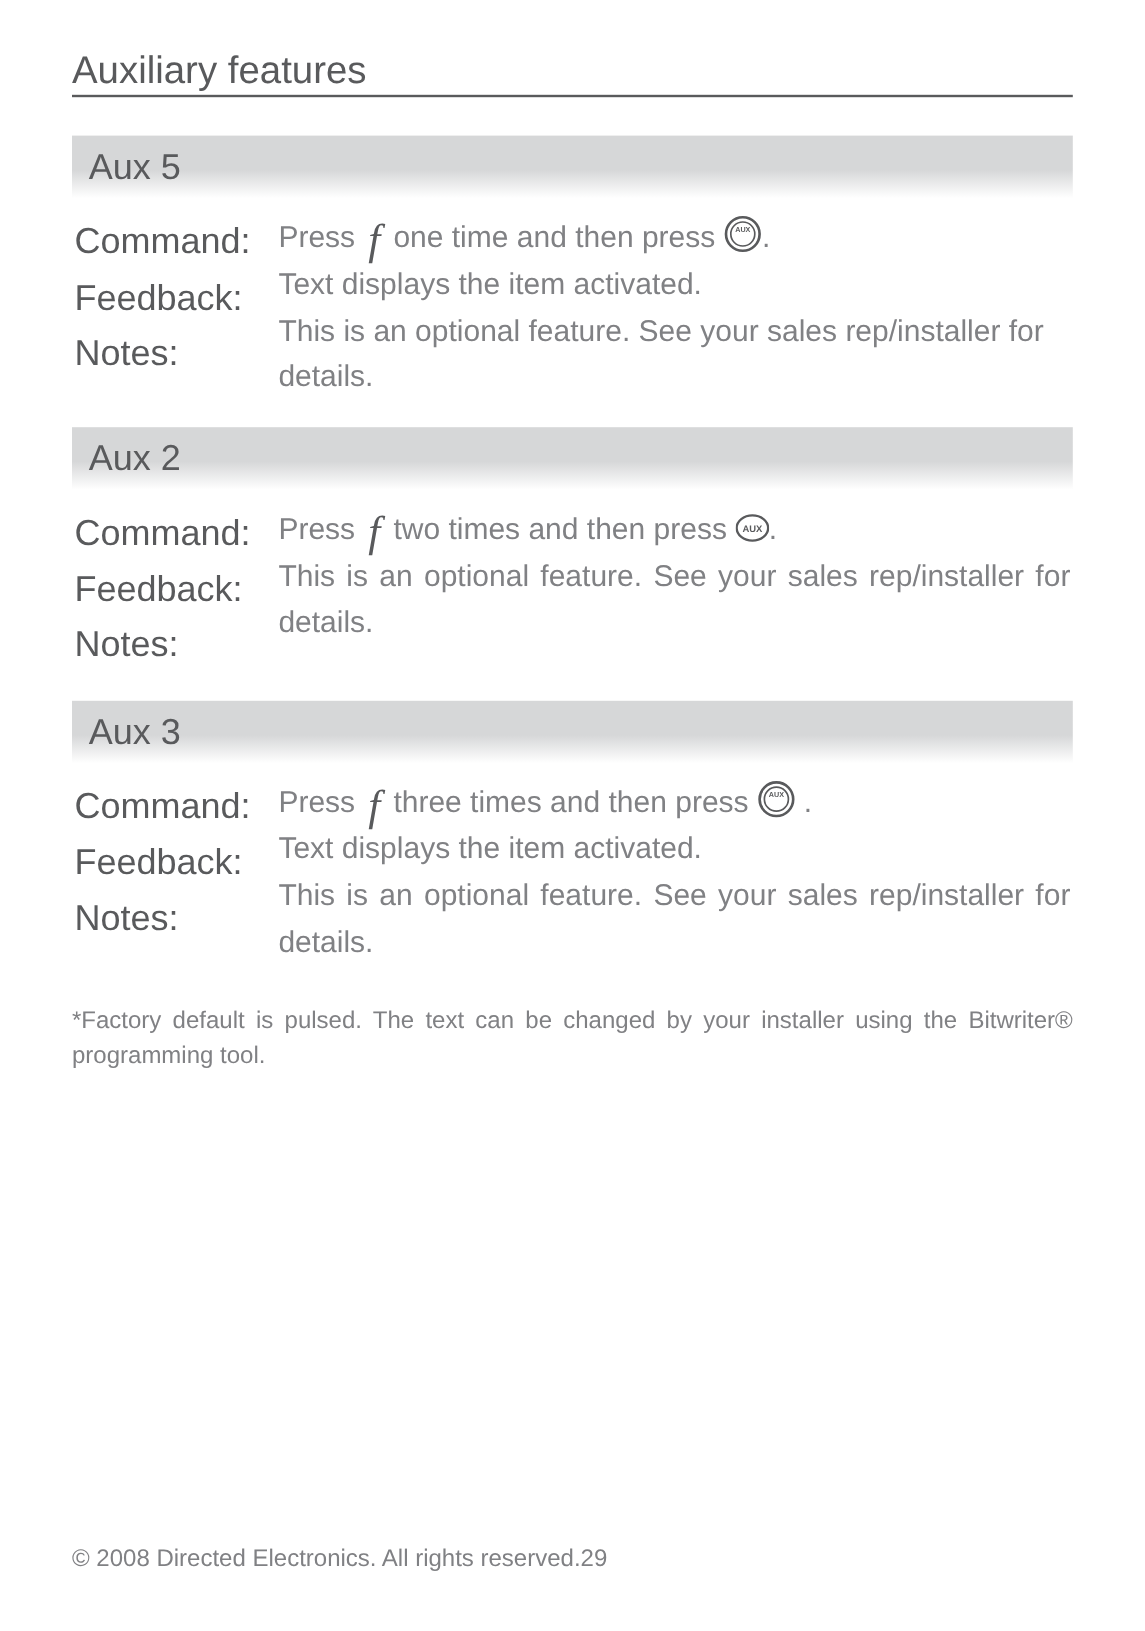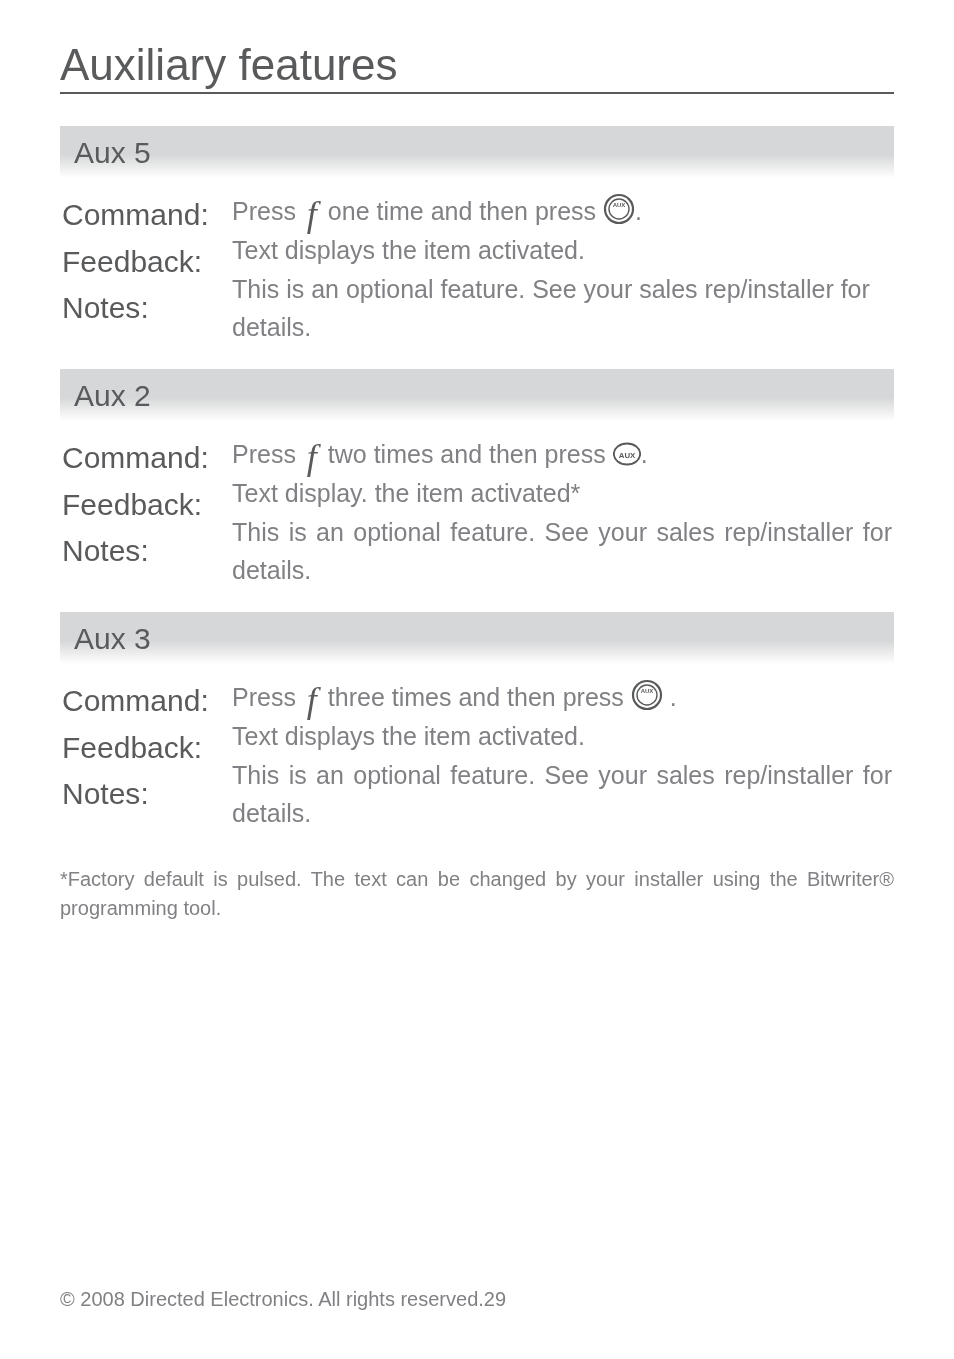--- a/index.html
+++ b/index.html
@@ -6,21 +6,21 @@
   html, body { width: 954px; height: 1359px; }
   body {
     font-family: "Futura", "Century Gothic", "Helvetica Neue", Arial, sans-serif;
     font-weight: 300;
     color: #595a5c;
     background: #fff;
     padding: 40px 60px 50px 60px;
     position: relative;
   }
   .page-title {
-    font-size: 44px;
+    font-size: 32px;
     font-weight: 300;
     color: #595a5c;
     border-bottom: 2px solid #595a5c;
     padding-bottom: 2px;
     margin-bottom: 24px;
     display: inline-block;
     width: 100%;
   }
   .section-heading {
     font-size: 30px;
@@ -128,21 +128,20 @@
     <span class="lbl lbl-strong">Feedback</span>
     <span class="lbl lbl-strong">Notes</span>
   </div>
   <div class="vals">
     <span class="row">
       <span>Press </span><span class="f-icon">f</span><span>  two times and then press </span><span class="aux-icon"><svg width="28" height="28" viewBox="0 0 32 32">
             <ellipse cx="16" cy="16" rx="15" ry="12" fill="none" stroke="#595a5c" stroke-width="2.2"></ellipse>
             <text x="16" y="20" text-anchor="middle" font-size="9" font-weight="600" fill="#595a5c" font-family="Arial">AUX</text>
           </svg></span><span>.</span>
     </span>
-    <span class="row">Text display. the item activated*</span>
     <span class="row justify">This is an optional feature. See your sales rep/installer for de­tails.</span>
   </div>
 </div>
 
 
 <div class="section-heading">Aux 3</div>
 <div class="block">
   <div class="labels">
     <span class="lbl lbl-strong">Command</span>
     <span class="lbl lbl-strong">Feedback</span>

